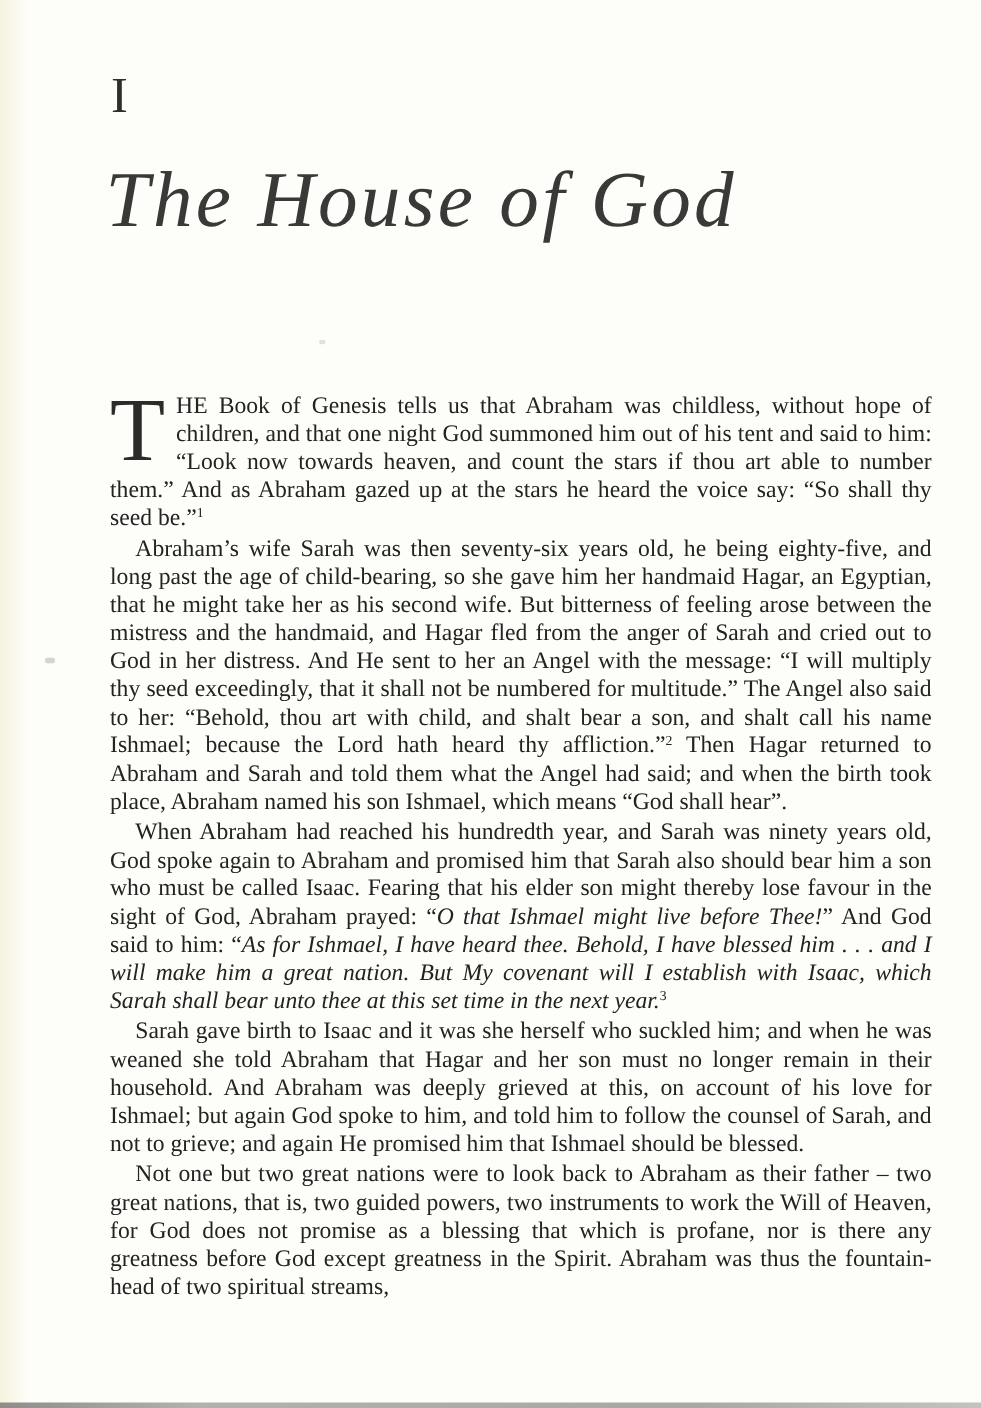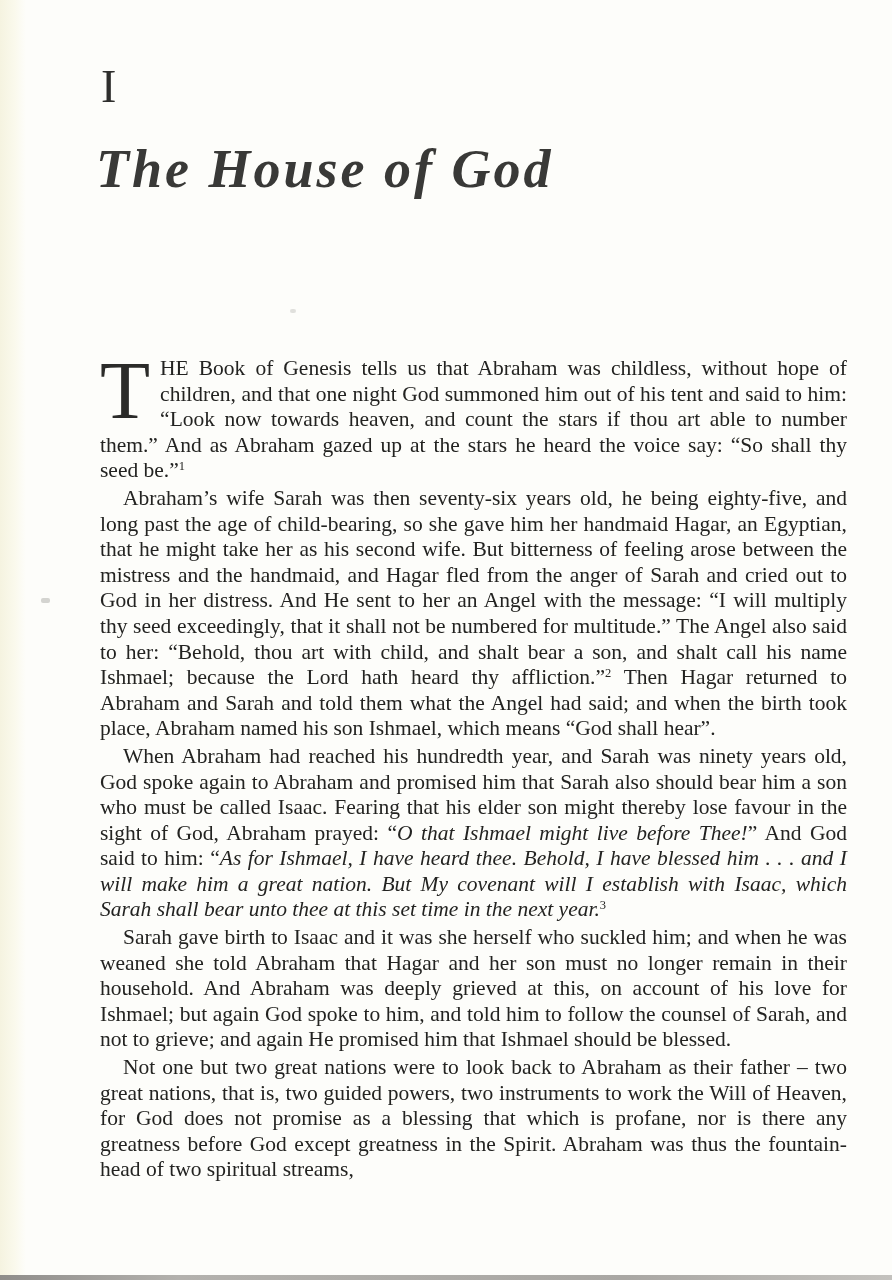--- a/index.html
+++ b/index.html
@@ -46,22 +46,22 @@
     font-size: 46px;
     line-height: 1.1;
     color: #2e2e2c;
     letter-spacing: 1px;
   }
   .chapter-title {
     position: absolute;
     left: 96px; top: 136px;
     margin: 0;
     font-style: italic;
-    font-weight: 700;
-    font-size: 54px;
+    font-weight: 400;
+    font-size: 72px;
     line-height: 1.25;
     letter-spacing: 3px;
     color: #39393б;
     color: #393937;
     white-space: nowrap;
   }
   .body-text {
     position: absolute;
     left: 100px; top: 356px;
     width: 747px;

